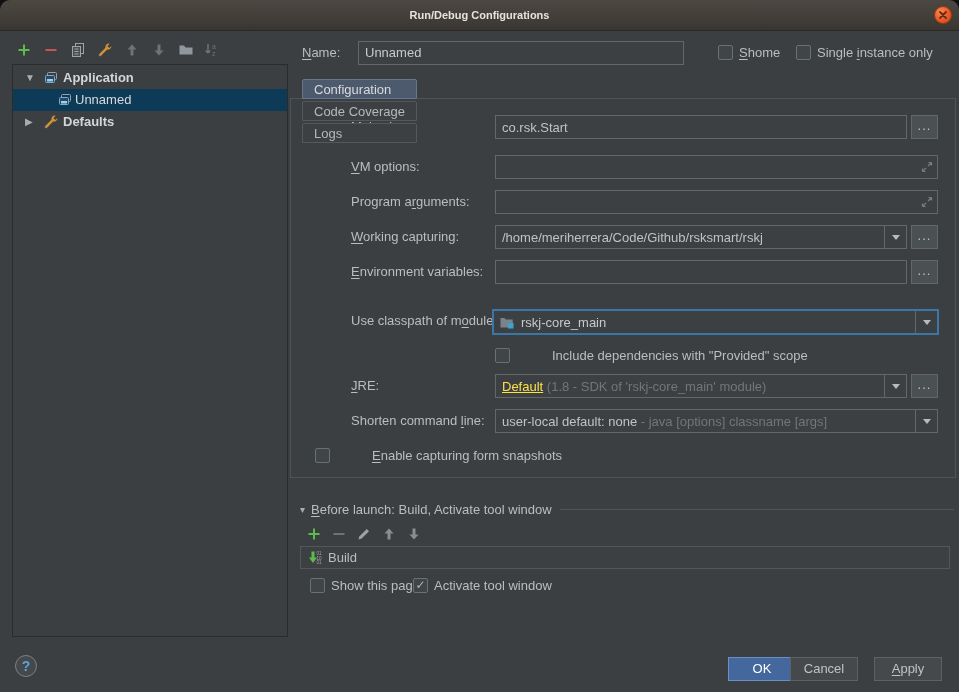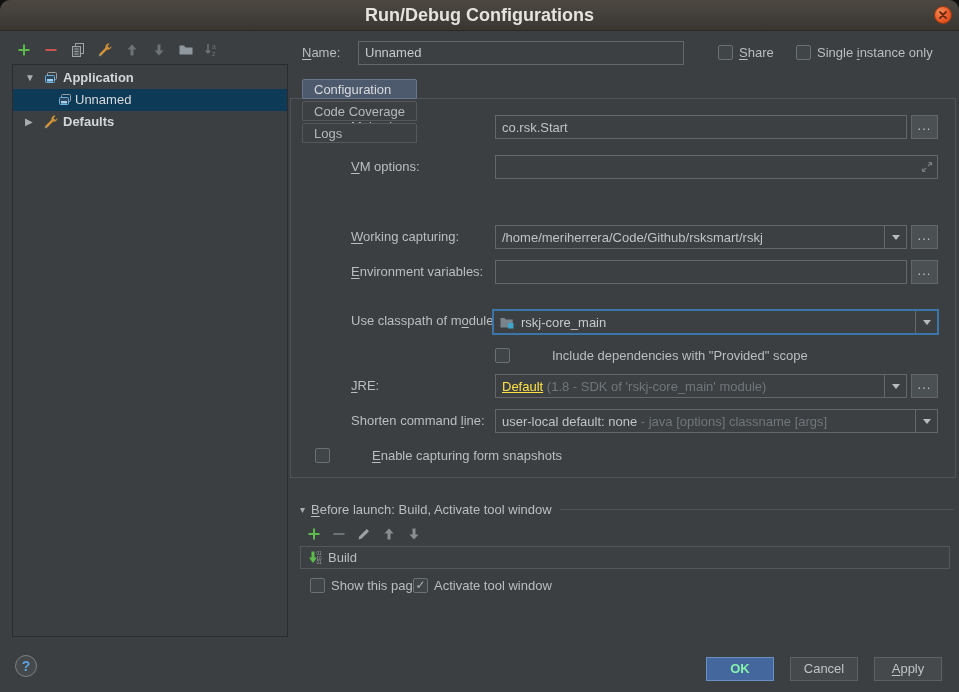--- a/index.html
+++ b/index.html
@@ -6,21 +6,21 @@
   body{font-family:"Liberation Sans","DejaVu Sans",sans-serif;font-size:13px;color:#bbbdbf;
        -webkit-font-smoothing:antialiased;}
   #win{position:relative;width:959px;height:692px;background:#3c3f41;border-radius:10px 10px 0 0;overflow:hidden;}
   u{text-decoration:underline;text-underline-offset:2px;}
 
   
   .titlebar{position:absolute;left:0;top:0;width:959px;height:30px;
     background:linear-gradient(#4c4841,#3e3b36 78%,#393631);border-bottom:1px solid #2a2824;
     border-radius:10px 10px 0 0;}
   .title{position:absolute;left:0;right:0;top:0;height:30px;line-height:30px;text-align:center;
-    font-weight:bold;color:#e6e3de;font-size:18px;}
+    font-weight:bold;color:#e6e3de;font-size:11px;}
   .closebtn{position:absolute;right:7px;top:6px;width:18px;height:18px;border-radius:50%;
     background:radial-gradient(circle at 35% 30%,#f58b54,#e9592a 55%,#cf4717);
     border:1px solid #9c3a10;box-sizing:border-box;display:flex;align-items:center;justify-content:center;}
 
   
   .tb-ic{position:absolute;top:42px;width:16px;height:16px;}
   .tree{position:absolute;left:12px;top:64px;width:276px;height:573px;
     border:1px solid #2b2b2b;background:#3c3f41;box-sizing:border-box;}
   .trow{position:absolute;left:0;width:100%;height:22px;line-height:22px;white-space:nowrap;}
   .trow .tw{position:absolute;top:0;height:22px;display:flex;align-items:center;}
@@ -72,21 +72,21 @@
   .bl-ic{position:absolute;top:526px;width:16px;height:16px;}
   .buildbox{position:absolute;left:300px;top:546px;width:650px;height:23px;border:1px solid #565656;
     box-sizing:border-box;display:flex;align-items:center;background:#3d4042;}
 
   
   .helpbtn{position:absolute;left:15px;top:655px;width:22px;height:22px;border-radius:50%;
     background:#46494b;border:1px solid #7d8184;box-sizing:border-box;color:#5ba2e0;
     font-weight:bold;text-align:center;line-height:20px;font-size:14px;}
   .btn{position:absolute;top:657px;width:68px;height:24px;background:#45494b;border:1px solid #5e6163;
     box-sizing:border-box;color:#c0c2c4;text-align:center;line-height:22px;}
-  .btn.primary{background:#44679e;border-color:#6a8fc2;color:#86efac;font-weight:bold;}
+  .btn.primary{background:#44679e;border-color:#6a8fc2;color:#ffffff;font-weight:normal;margin-left:22px;}
 
   svg{display:block;}
 </style>
 </head>
 <body>
 
 <div id="win">
 
   <div class="titlebar">
     <div class="title">Run/Debug Configurations</div>
@@ -178,21 +178,21 @@
           </svg>
         </span>
       <span class="tw tlabel" style="left:50px">Defaults</span>
     </div>
   </div>
 
   <span class="abs lbl24" style="left:302px;top:41px"><span></span><u>N</u><span>ame:</span></span>
   <div class="abs input" style="left:358px;top:41px;width:326px">Unnamed</div>
 
   <span class="abs cb" style="left:718px;top:45px"></span>
-  <span class="abs lbl24" style="left:739px;top:41px"><span></span><u>S</u><span>hare</span></span>
+  <span class="abs lbl24" style="left:739px;top:41px"><span></span><u>S</u><span>home</span></span>
 
   <span class="abs cb" style="left:796px;top:45px"></span>
   <span class="abs lbl24" style="left:817px;top:41px"><span>Single </span><u>i</u><span>nstance only</span></span>
 
   <div class="tabs">
     <div class="tab active">Configuration</div>
     <div class="tab">Code Coverage</div>
     <div class="tab">Logs</div>
   </div>
 
@@ -211,20 +211,31 @@
       <div class="ffield f-wide">
         <span class="ftext"></span>
         <span class="exparmk">
           <svg width="12" height="12">
               <path d="M7 5l3.5-3.5M10.5 1.5v3M10.5 1.5h-3M5 7l-3.5 3.5M1.5 10.5v-3M1.5 10.5h3" stroke="#7a7e81" stroke-width="1.2" fill="none"></path>
             </svg>
           </span>
       </div>
     </div>
 
+    <div class="frow" style="top:91px">
+      <span class="flabel"><span>Program a</span><u>r</u><span>guments:</span></span>
+      <div class="ffield f-wide">
+        <span class="ftext"></span>
+        <span class="exparmk">
+          <svg width="12" height="12">
+              <path d="M7 5l3.5-3.5M10.5 1.5v3M10.5 1.5h-3M5 7l-3.5 3.5M1.5 10.5v-3M1.5 10.5h3" stroke="#7a7e81" stroke-width="1.2" fill="none"></path>
+            </svg>
+          </span>
+      </div>
+    </div>
 
     <div class="frow" style="top:126px">
       <span class="flabel"><span></span><u>W</u><span>orking capturing:</span></span>
       <div class="ffield f-std">
         <span class="ftext">/home/meriherrera/Code/Github/rsksmart/rskj</span>
         <span class="arrbox">
             <span class="arr"></span>
           </span>
       </div>
       <div class="browse">...</div>

